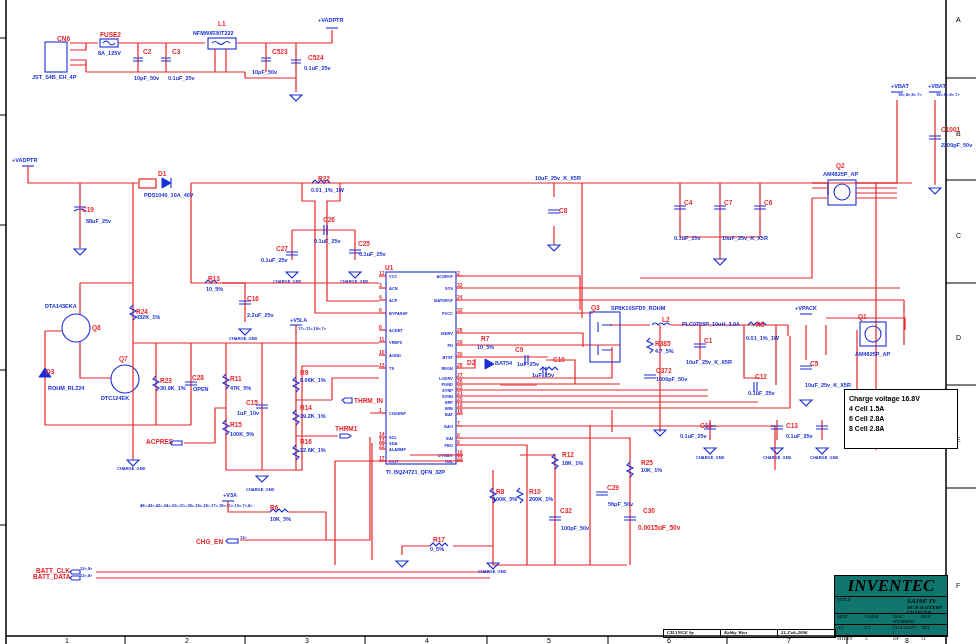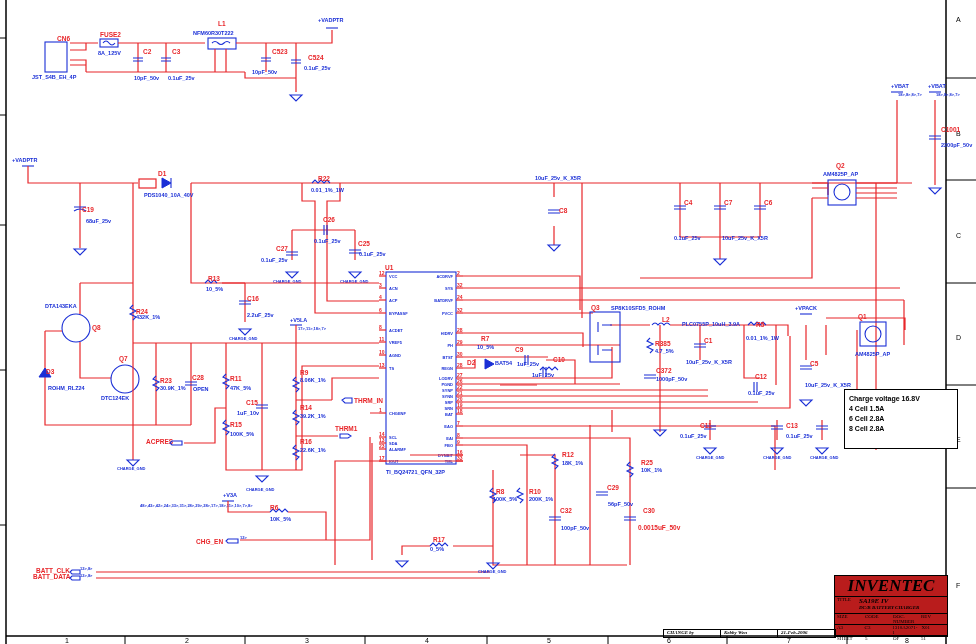--- a/index.html
+++ b/index.html
@@ -9,21 +9,21 @@
   .b{stroke:#1a2fd6;stroke-width:1.1;fill:none;}
   .bf{fill:#1a2fd6;stroke:#1a2fd6;}
   .frame{stroke:#000;fill:none;}
   .tr{fill:#e8262a;font-weight:bold;font-size:6.5px;font-family:"Liberation Sans",sans-serif;}
   .tb{fill:#1a2fd6;font-weight:bold;font-size:5.5px;font-family:"Liberation Sans",sans-serif;}
   .tbs{fill:#1a2fd6;font-weight:bold;font-size:4px;font-family:"Liberation Sans",sans-serif;}
   .tk{fill:#000;font-size:7px;font-family:"Liberation Sans",sans-serif;}
   .pin{fill:#e8262a;font-weight:bold;font-size:5px;font-family:"Liberation Sans",sans-serif;}
   .note{position:absolute;left:844px;top:389px;width:114px;height:60px;border:1px solid #000;background:#fff;font-size:7px;font-weight:bold;color:#000;padding:2px 4px;box-sizing:border-box;}
   .note div{margin:3px 0;}
-  .tblock{position:absolute;left:834px;top:575px;width:112px;height:60px;border:1px solid #000;background:#b91c1c;font-family:"Liberation Serif",serif;}
+  .tblock{position:absolute;left:834px;top:575px;width:112px;height:60px;border:1px solid #000;background:#0f766e;font-family:"Liberation Serif",serif;}
   .tblock .brand{font-style:italic;font-weight:bold;font-size:17px;text-align:center;border-bottom:1px solid #000;height:20px;line-height:20px;}
   .tblock .row{font-size:5px;display:flex;border-bottom:1px solid #000;}
   .tblock .row span{flex:1;padding:0 2px;}
   .change{position:absolute;left:663px;top:629px;width:171px;height:7px;border:1px solid #000;font-family:"Liberation Serif",serif;font-size:5px;font-weight:bold;font-style:italic;display:flex;}
   .change span{flex:1;padding-left:3px;border-right:1px solid #000;}
 </style>
 </head>
 <body>
 
 <svg id="sch" width="976" height="644" viewBox="0 0 976 644">
@@ -602,21 +602,21 @@
 
 <div class="note">
   <div>Charge voltage 16.8V</div>
   <div>4 Cell 1.5A</div>
   <div>6 Cell 2.8A</div>
   <div>8 Cell 2.8A</div>
 </div>
 
 <div class="tblock">
   <div class="brand">INVENTEC</div>
-  <div class="row" style="height:16px;">
+  <div class="row" style="height:16px;gap:48px;">
     <span style="flex:0 0 18px;">TITLE</span>
     <span style="font-style:italic;font-weight:bold;font-size:7px;">
       <div>SA19E IV</div>
       <div style="font-size:5px;">DC/B BATTERY CHARGER</div>
     </span>
   </div>
   <div class="row">
     <span>SIZE</span>
     <span>CODE</span>
     <span>DOC. NUMBER</span>

